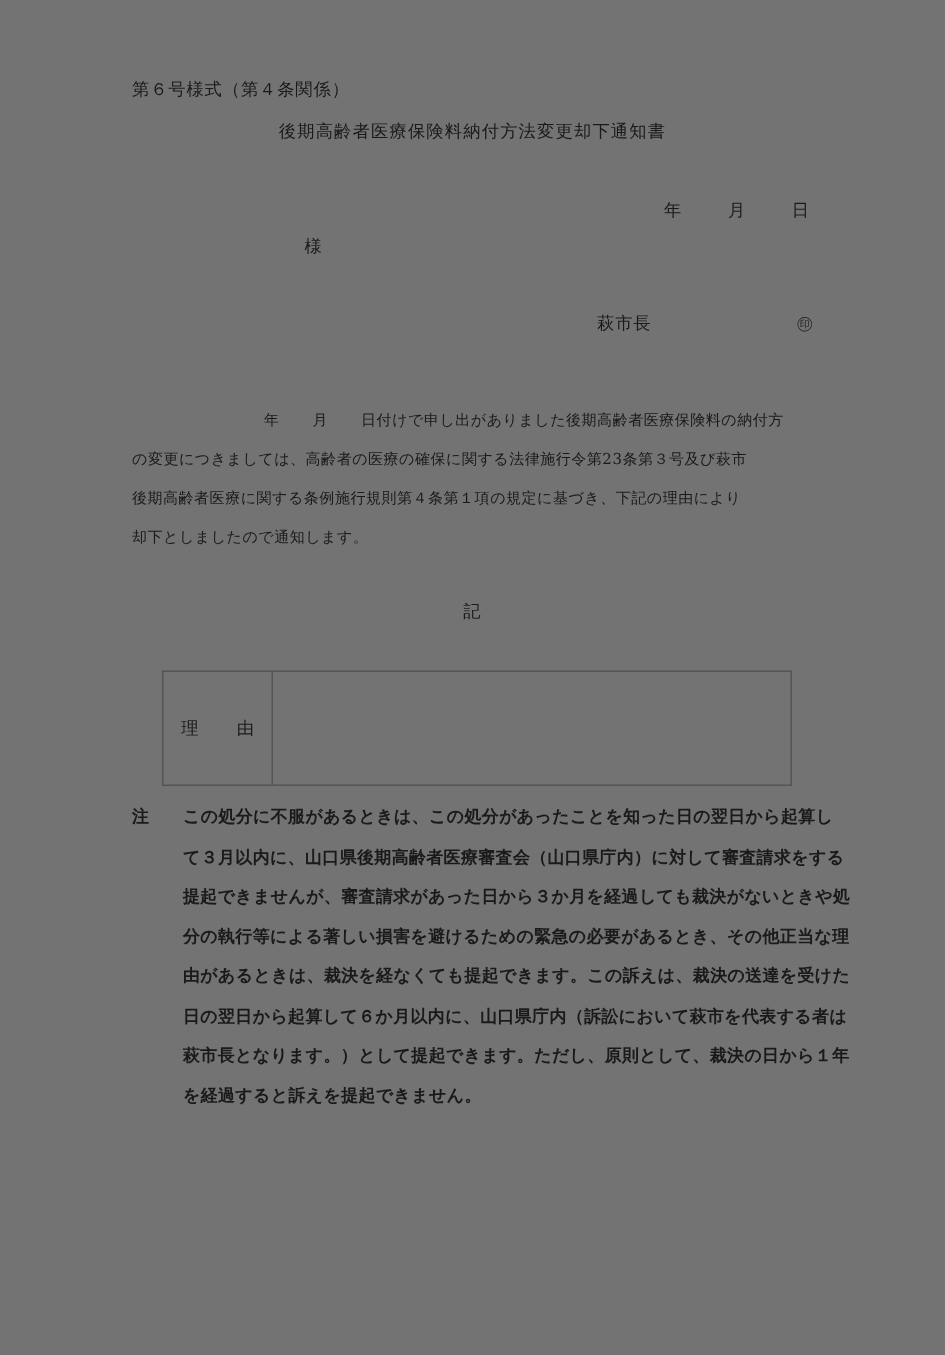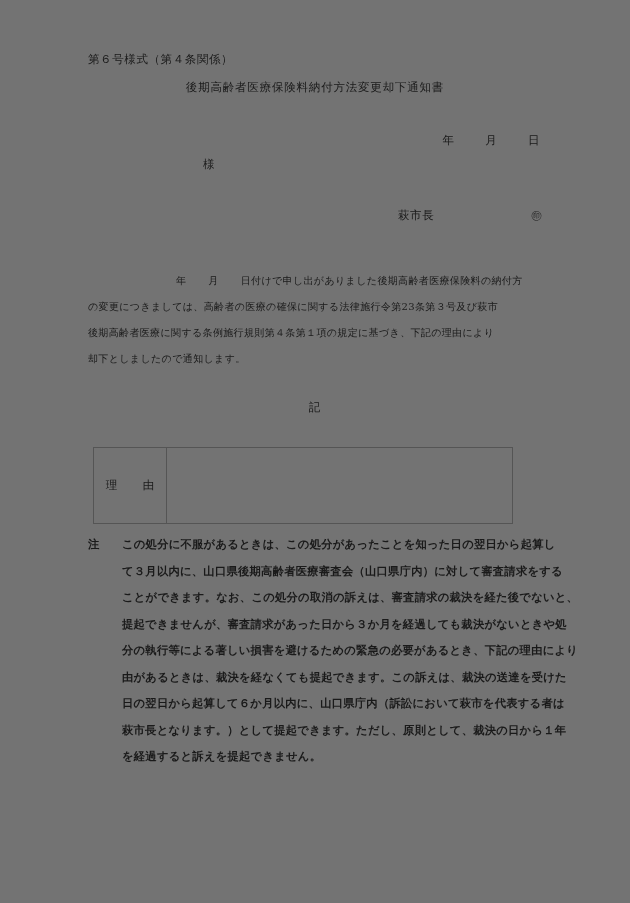--- a/index.html
+++ b/index.html
@@ -109,21 +109,21 @@
     top: 400px;
     width: 454px;
     text-align: center;
     font-size: 11.5px;
     letter-spacing: 1px;
   }
 
   
   .reason-table {
     position: absolute;
-    left: 93px;
+    left: 108px;
     top: 447px;
     width: 417px;
     height: 77px;
     border-collapse: collapse;
     table-layout: fixed;
     border-radius: 11px;
   }
   .reason-table td {
     border: 1px solid #555555;
     vertical-align: middle;
@@ -206,22 +206,21 @@
         <span class="lbl">理　由</span>
       </td>
       <td class="value-cell"></td>
     </tr>
   </tbody>
     </table>
 
   <div class="note-block">
     <div class="nline"><span class="note-head">注</span><span>この処分に不服があるときは、この処分があったことを知った日の翌日から起算し</span></div>
     <div class="nline"><span class="note-hang"></span><span>て３月以内に、山口県後期高齢者医療審査会（山口県庁内）に対して審査請求をする</span></div>
-    <div class="nline"><span class="note-hang"></span><span>ことができます。なお、この処分の取消の訴えは、審査請求の裁決を経た後でないと、</span></div>
     <div class="nline"><span class="note-hang"></span><span>提起できませんが、審査請求があった日から３か月を経過しても裁決がないときや処</span></div>
-    <div class="nline"><span class="note-hang"></span><span>分の執行等による著しい損害を避けるための緊急の必要があるとき、下記の理由により</span></div>
+    <div class="nline"><span class="note-hang"></span><span>分の執行等による著しい損害を避けるための緊急の必要があるとき、その他正当な理</span></div>
     <div class="nline"><span class="note-hang"></span><span>由があるときは、裁決を経なくても提起できます。この訴えは、裁決の送達を受けた</span></div>
     <div class="nline"><span class="note-hang"></span><span>日の翌日から起算して６か月以内に、山口県庁内（訴訟において萩市を代表する者は</span></div>
     <div class="nline"><span class="note-hang"></span><span>萩市長となります。）として提起できます。ただし、原則として、裁決の日から１年</span></div>
     <div class="nline"><span class="note-hang"></span><span>を経過すると訴えを提起できません。</span></div>
   </div>
 
 </div>
 
 </body></html>

